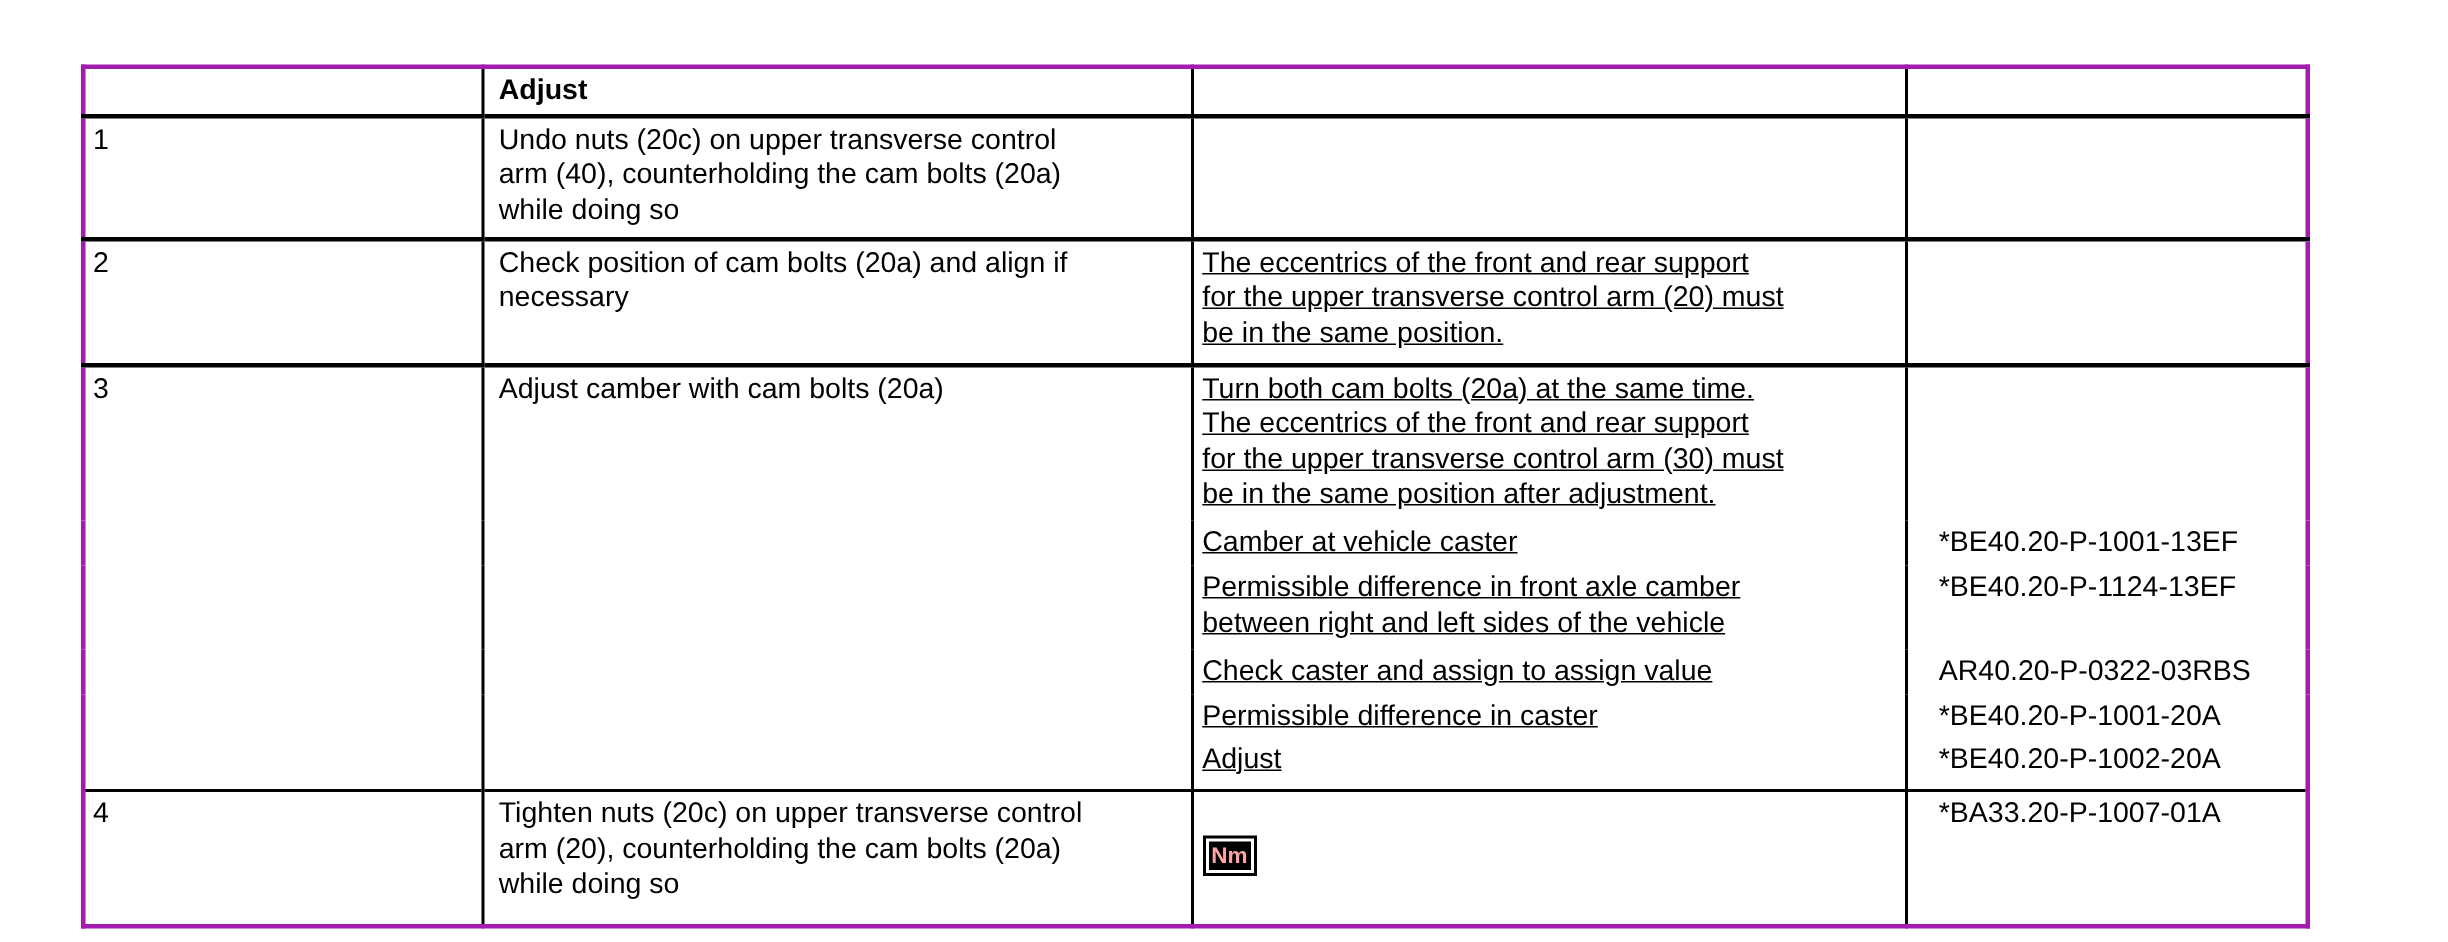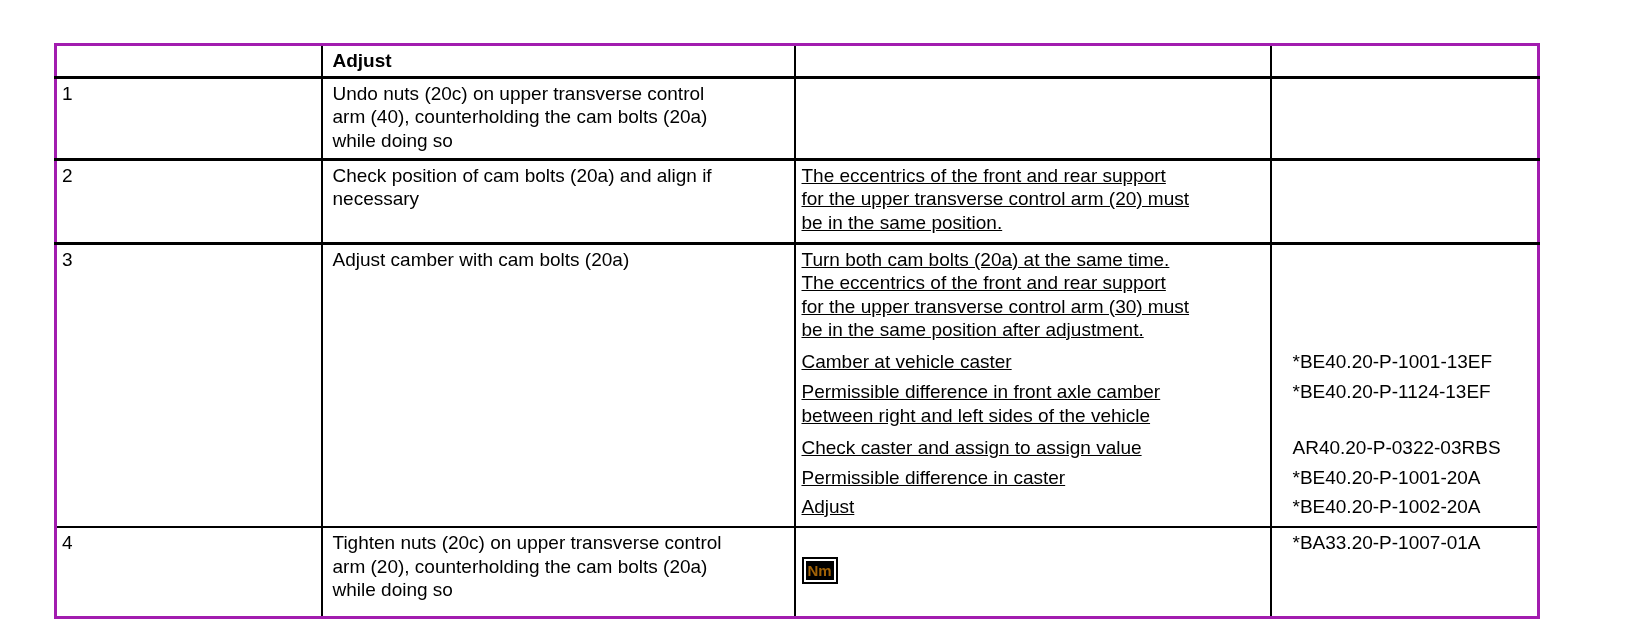--- a/index.html
+++ b/index.html
@@ -42,21 +42,21 @@
     display: inline-block;
     border: 2px solid #000000;
     padding: 2px;
     margin-top: 2px;
     line-height: 0;
     background: #ffffff;
   }
   .nm-fill {
     display: inline-block;
     background: #000000;
-    color: #a16207;
+    color: #fca5a5;
     font-weight: bold;
     font-size: 15px;
     line-height: 17px;
     padding: 1px 2px;
     white-space: nowrap;
     text-align: right;
   }
 </style>
 </head>
 <body>

